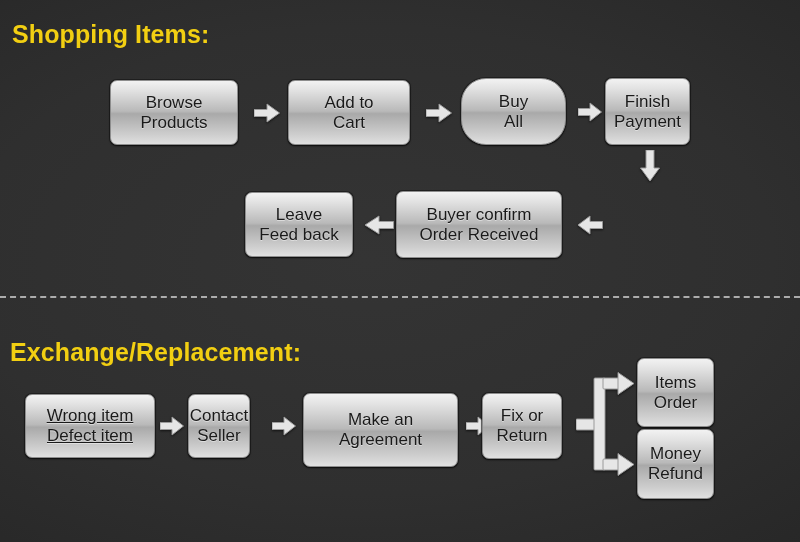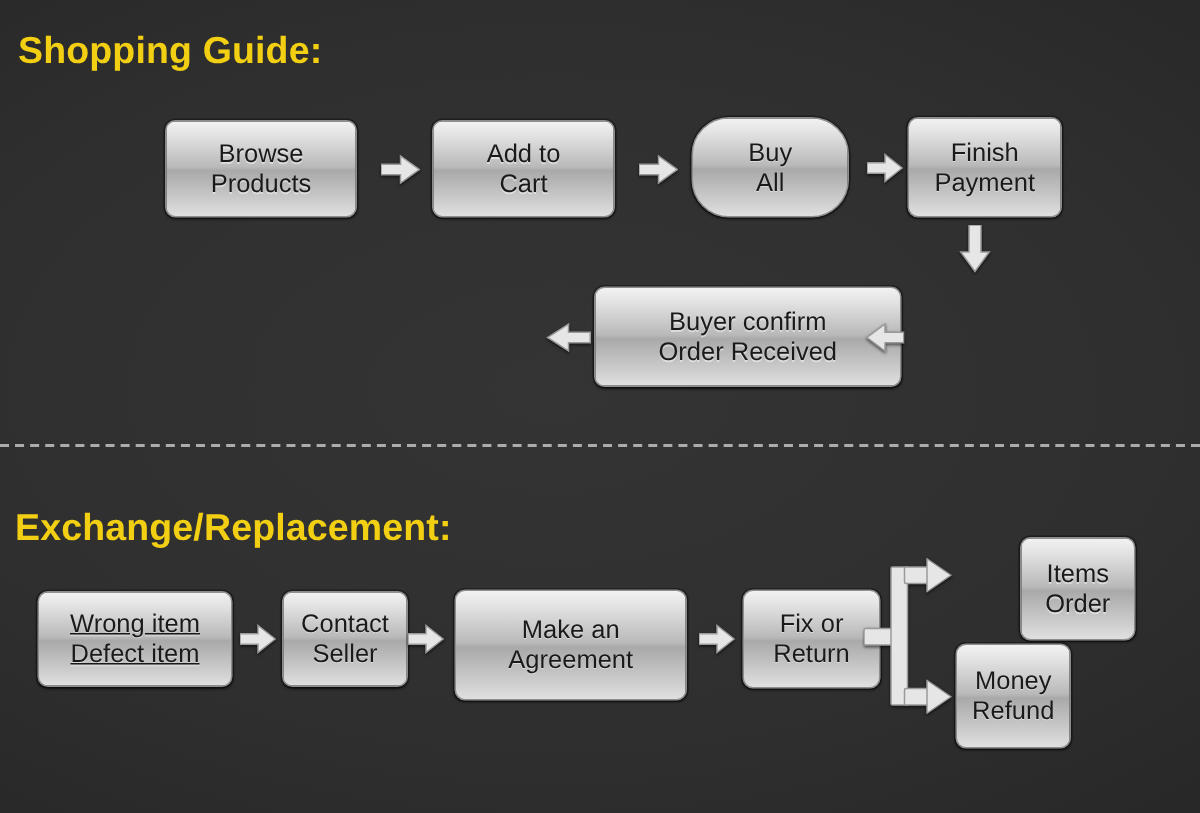--- a/index.html
+++ b/index.html
@@ -85,21 +85,21 @@
 
   
   .fork { position: absolute; filter: drop-shadow(0 1px 1px rgba(0,0,0,.6)); }
   .fork svg { display: block; }
 </style>
 </head>
 <body>
 
 <div id="page">
 
-  <div class="section-title" style="left:12px; top:22px;">Shopping Guide:</div>
+  <div class="section-title" style="left:12px; top:22px;">Shopping Items:</div>
 
   <div class="box" style="left:110px; top:80px; width:128px; height:65px;">
     <span class="l1">Browse</span>
     <span class="l2">Products</span>
   </div>
 
   <div class="arrow" style="left:254px; top:103px;">
     <svg width="26" height="20" viewBox="0 0 26 20">
       <polygon points="0,6.5 13,6.5 13,1 25.5,10 13,19 13,13.5 0,13.5" fill="#e6e6e6" stroke="#9a9a9a" stroke-width="1"></polygon>
     </svg>
@@ -120,39 +120,43 @@
     <span class="l1">Buy</span>
     <span class="l2">All</span>
   </div>
 
   <div class="arrow" style="left:578px; top:102px;">
     <svg width="24" height="20" viewBox="0 0 24 20">
       <polygon points="0,6.5 12,6.5 12,1 23.5,10 12,19 12,13.5 0,13.5" fill="#e6e6e6" stroke="#9a9a9a" stroke-width="1"></polygon>
     </svg>
   </div>
 
-  <div class="box" style="left:605px; top:78px; width:103px; height:67px;">
+  <div class="box" style="left:605px; top:78px; width:85px; height:67px;">
     <span class="l1">Finish</span>
     <span class="l2">Payment</span>
   </div>
 
   <div class="arrow" style="left:639px; top:150px;">
     <svg width="22" height="32" viewBox="0 0 22 32">
       <polygon points="7,0 15,0 15,18 20.5,18 11,31 1.5,18 7,18" fill="#e6e6e6" stroke="#9a9a9a" stroke-width="1"></polygon>
     </svg>
   </div>
 
+  <div class="box" style="left:245px; top:192px; width:108px; height:65px;">
+    <span class="l1">Leave</span>
+    <span class="l2">Feed back</span>
+  </div>
 
   <div class="arrow" style="left:364px; top:215px;">
     <svg width="30" height="20" viewBox="0 0 30 20">
       <polygon points="29.5,6.5 15,6.5 15,1 1,10 15,19 15,13.5 29.5,13.5" fill="#e6e6e6" stroke="#9a9a9a" stroke-width="1"></polygon>
     </svg>
   </div>
 
-  <div class="box" style="left:396px; top:191px; width:205px; height:67px;">
+  <div class="box" style="left:396px; top:191px; width:166px; height:67px;">
     <span class="l1">Buyer confirm</span>
     <span class="l2">Order Received</span>
   </div>
 
   <div class="arrow" style="left:577px; top:215px;">
     <svg width="26" height="20" viewBox="0 0 26 20">
       <polygon points="25.5,6.5 13,6.5 13,1 1,10 13,19 13,13.5 25.5,13.5" fill="#e6e6e6" stroke="#9a9a9a" stroke-width="1"></polygon>
     </svg>
   </div>
 
@@ -165,21 +169,21 @@
     <span class="l1">Wrong item</span>
     <span class="l2">Defect item</span>
   </div>
 
   <div class="arrow" style="left:160px; top:416px;">
     <svg width="24" height="20" viewBox="0 0 24 20">
       <polygon points="0,6.5 12,6.5 12,1 23.5,10 12,19 12,13.5 0,13.5" fill="#e6e6e6" stroke="#9a9a9a" stroke-width="1"></polygon>
     </svg>
   </div>
 
-  <div class="box" style="left:188px; top:394px; width:84px; height:64px;">
+  <div class="box" style="left:188px; top:394px; width:62px; height:64px;">
     <span class="l1">Contact</span>
     <span class="l2">Seller</span>
   </div>
 
   <div class="arrow" style="left:272px; top:416px;">
     <svg width="24" height="20" viewBox="0 0 24 20">
       <polygon points="0,6.5 12,6.5 12,1 23.5,10 12,19 12,13.5 0,13.5" fill="#e6e6e6" stroke="#9a9a9a" stroke-width="1"></polygon>
     </svg>
   </div>
 
@@ -187,21 +191,21 @@
     <span class="l1">Make an</span>
     <span class="l2">Agreement</span>
   </div>
 
   <div class="arrow" style="left:466px; top:416px;">
     <svg width="24" height="20" viewBox="0 0 24 20">
       <polygon points="0,6.5 12,6.5 12,1 23.5,10 12,19 12,13.5 0,13.5" fill="#e6e6e6" stroke="#9a9a9a" stroke-width="1"></polygon>
     </svg>
   </div>
 
-  <div class="box" style="left:495px; top:393px; width:92px; height:66px;">
+  <div class="box" style="left:482px; top:393px; width:80px; height:66px;">
     <span class="l1">Fix or</span>
     <span class="l2">Return</span>
   </div>
 
   <div class="fork" style="left:576px; top:372px;">
     <svg width="68" height="125" viewBox="0 0 68 125">
       <g fill="#e6e6e6" stroke="#9a9a9a" stroke-width="1" stroke-linejoin="round">
 
         <rect x="0" y="47" width="24" height="11" rx="1"></rect>
 
@@ -209,21 +213,21 @@
 
         <rect x="27" y="6" width="19" height="11" rx="1"></rect>
         <polygon points="42,0.5 42,22.5 58,11.5"></polygon>
 
         <rect x="27" y="87" width="19" height="11" rx="1"></rect>
         <polygon points="42,81.5 42,103.5 58,92.5"></polygon>
       </g>
     </svg>
   </div>
 
-  <div class="box" style="left:637px; top:358px; width:77px; height:69px;margin-left:43px;">
+  <div class="box" style="left:637px; top:358px; width:77px; height:69px;">
     <span class="l1">Items</span>
     <span class="l2">Order</span>
   </div>
 
   <div class="box" style="left:637px; top:429px; width:77px; height:70px;">
     <span class="l1">Money</span>
     <span class="l2">Refund</span>
   </div>
 
 </div>

